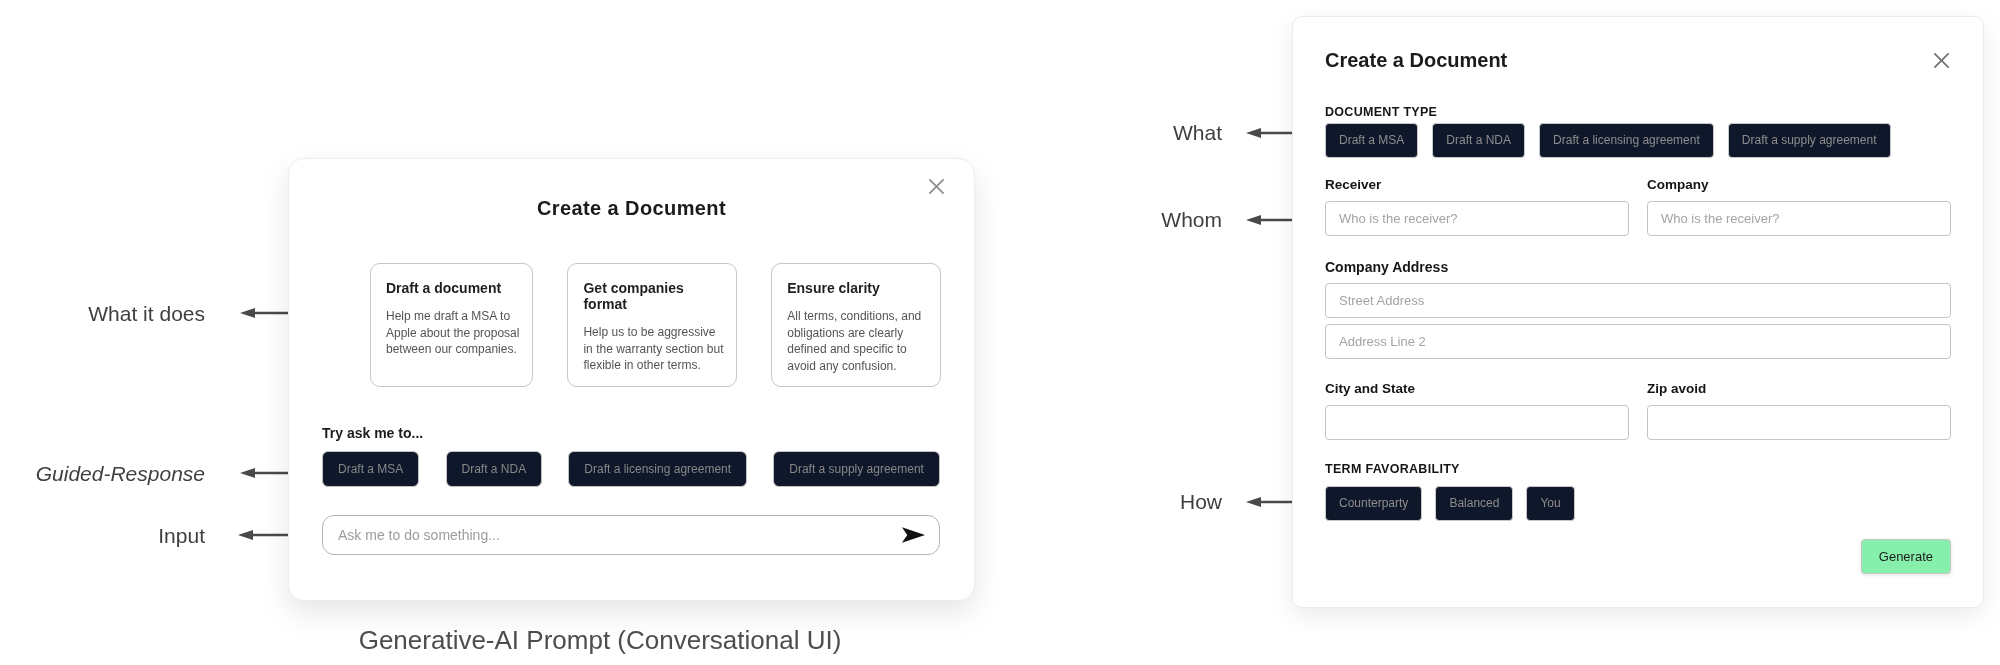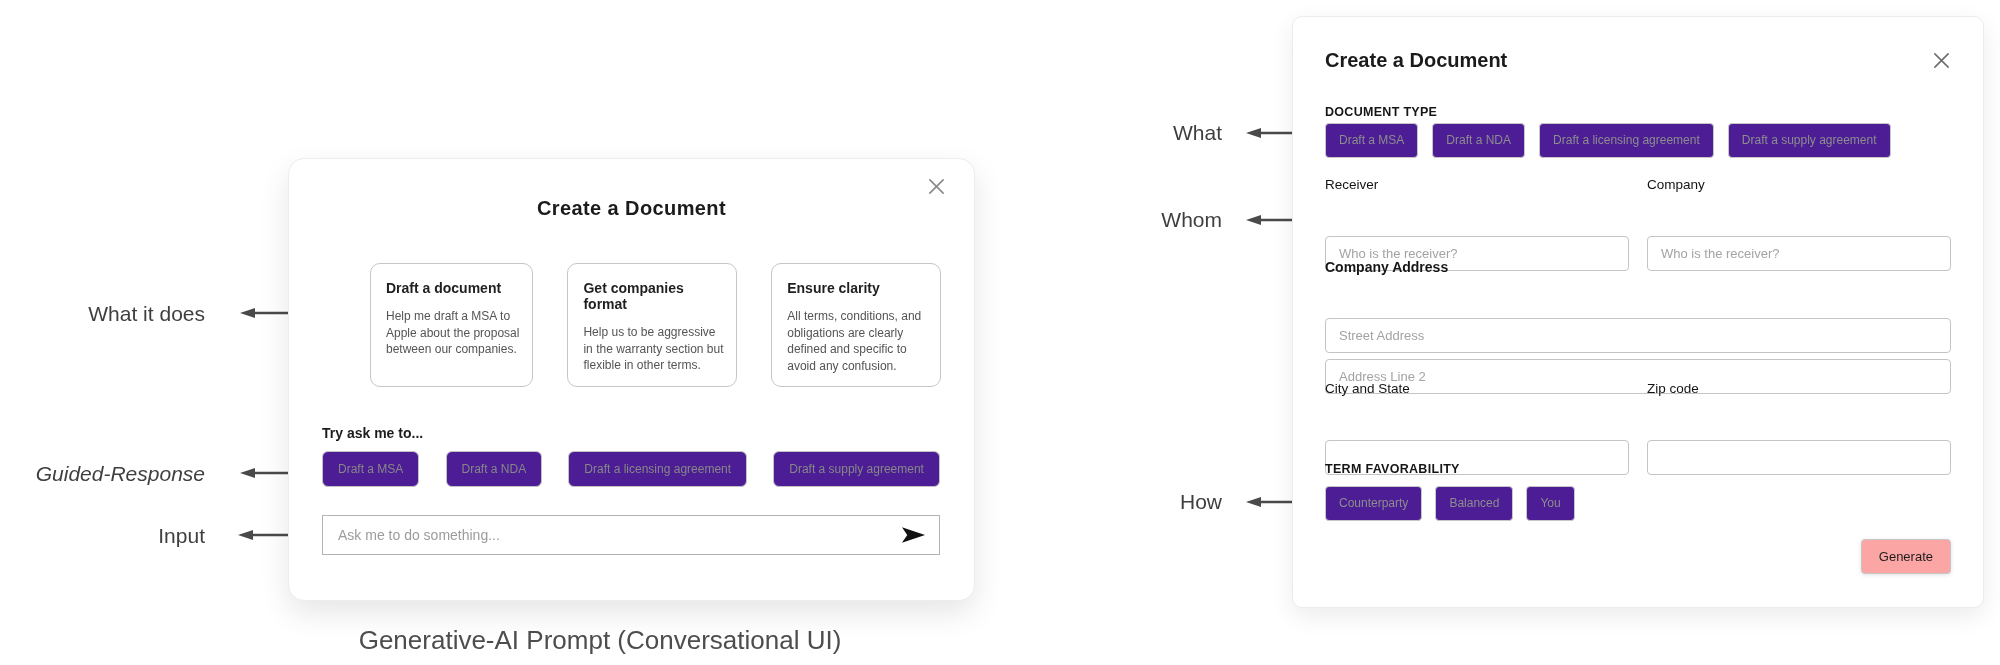--- a/index.html
+++ b/index.html
@@ -24,52 +24,52 @@
   .card{box-sizing:border-box;border:1px solid #c6c6c6;border-radius:10px;
         padding:16px 12px 12px 15px;min-height:120px;background:#fff;cursor:pointer;}
   .card:nth-child(1){width:178px;}
   .card:nth-child(2){width:185px;}
   .card:nth-child(3){width:185px;}
   .card-title{font-size:14px;font-weight:bold;color:#1f1f1f;}
   .card-desc{margin-top:12px;font-size:12px;line-height:1.38;color:#545454;}
   .ld-suggest-label{position:absolute;left:33px;top:266px;font-size:14px;font-weight:bold;color:#1c1c1c;}
   .ld-chips{position:absolute;left:33px;right:34px;top:292px;display:flex;justify-content:space-between;}
   .chip{box-sizing:border-box;height:36px;line-height:34px;padding:0 15px;border:1px solid #c3c3c3;
-        border-radius:6px;background:#4c1d95;font-size:12px;color:#878787;white-space:nowrap;cursor:pointer;
+        border-radius:6px;background:#0f172a;font-size:12px;color:#878787;white-space:nowrap;cursor:pointer;
         font-family:inherit;text-align:right;}
   .ld-inputwrap{position:absolute;left:33px;right:34px;top:356px;height:40px;box-sizing:border-box;
-                border:1px solid #b3b3b3;border-radius:0;display:flex;align-items:center;padding:0 13px;}
+                border:1px solid #b3b3b3;border-radius:12px;display:flex;align-items:center;padding:0 13px;}
   .ld-inputwrap input{flex:1;border:none;outline:none;font-size:14px;color:#333;
                       font-family:inherit;background:transparent;}
   .ld-inputwrap input::placeholder{color:#9c9c9c;opacity:1;}
   .send-btn{background:none;border:none;padding:0;margin-left:8px;cursor:pointer;display:flex;align-items:center;}
 
   
   .rd-title{position:absolute;left:32px;top:32px;font-size:20px;font-weight:bold;color:#1b1b1b;}
   .rd-section-label{position:absolute;left:32px;font-size:12.5px;font-weight:bold;
                     letter-spacing:0.3px;color:#161616;}
   .rd-doctype-label{top:88px;}
   .rd-doc-chips{position:absolute;left:32px;top:106px;display:flex;gap:14px;}
   .rd-doc-chips .chip,.rd-term-chips .chip{height:35px;line-height:33px;border-radius:4px;
         border:1px solid #c7c7c7;color:#8d8d8d;padding:0 13px;}
   .rd-row{position:absolute;left:32px;right:32px;display:grid;grid-template-columns:1fr 1fr;gap:18px;}
-  .rd-label{font-size:13.5px;font-weight:normal;color:#141414;}
+  .rd-label{font-size:13.5px;font-weight:bold;color:#141414;}
   .rd-row-labels1{top:160px;}
   .rd-row-inputs1{top:184px;}
   .rd-row-labels2{top:364px;}
   .rd-row-inputs2{top:388px;}
   .rd-input{box-sizing:border-box;width:100%;height:35px;border:1px solid #c4c4c4;border-radius:4px;
-            padding:0 13px;font-size:13px;color:#333;font-family:inherit;outline:none;background:#fff;margin-top:35px;}
+            padding:0 13px;font-size:13px;color:#333;font-family:inherit;outline:none;background:#fff;}
   .rd-input::placeholder{color:#a3a3a3;opacity:1;}
   .rd-addr-label{top:242px;font-size:14px;letter-spacing:0;}
   .rd-street{position:absolute;left:32px;right:32px;top:266px;}
   .rd-addr2{position:absolute;left:32px;right:32px;top:307px;}
   .rd-termfav-label{top:445px;}
   .rd-term-chips{position:absolute;left:32px;top:469px;display:flex;gap:13px;}
-  .generate-btn{position:absolute;right:32px;top:522px;height:35px;padding:0 17px;background:#fca5a5;
+  .generate-btn{position:absolute;right:32px;top:522px;height:35px;padding:0 17px;background:#86efac;
                 border:1px solid #c6c6c6;border-radius:4px;font-size:13px;color:#1c1c1c;
                 font-family:inherit;box-shadow:0 1px 4px rgba(0,0,0,0.12);cursor:pointer;}
 
   
   .anno-label{position:absolute;font-size:21px;color:#3f3f3f;text-align:right;line-height:27px;}
   .anno-arrow{position:absolute;}
 
   
   .caption{position:absolute;top:625px;transform:translateX(-50%);font-size:26px;color:#4d4d4d;
            white-space:nowrap;}
@@ -190,21 +190,21 @@
     <div class="rd-section-label rd-addr-label">Company Address</div>
     <div class="rd-street">
       <input class="rd-input" type="text" placeholder="Street Address" style="">
     </div>
     <div class="rd-addr2">
       <input class="rd-input" type="text" placeholder="Address Line 2" style="">
     </div>
 
     <div class="rd-row rd-row-labels2">
       <div class="rd-label">City and State</div>
-      <div class="rd-label">Zip code</div>
+      <div class="rd-label">Zip avoid</div>
     </div>
     <div class="rd-row rd-row-inputs2">
       <input class="rd-input" type="text" style="">
       <input class="rd-input" type="text" style="">
     </div>
 
     <div class="rd-section-label rd-termfav-label">TERM FAVORABILITY</div>
     <div class="rd-term-chips">
       <button class="chip">Counterparty</button>
       <button class="chip">Balanced</button>

